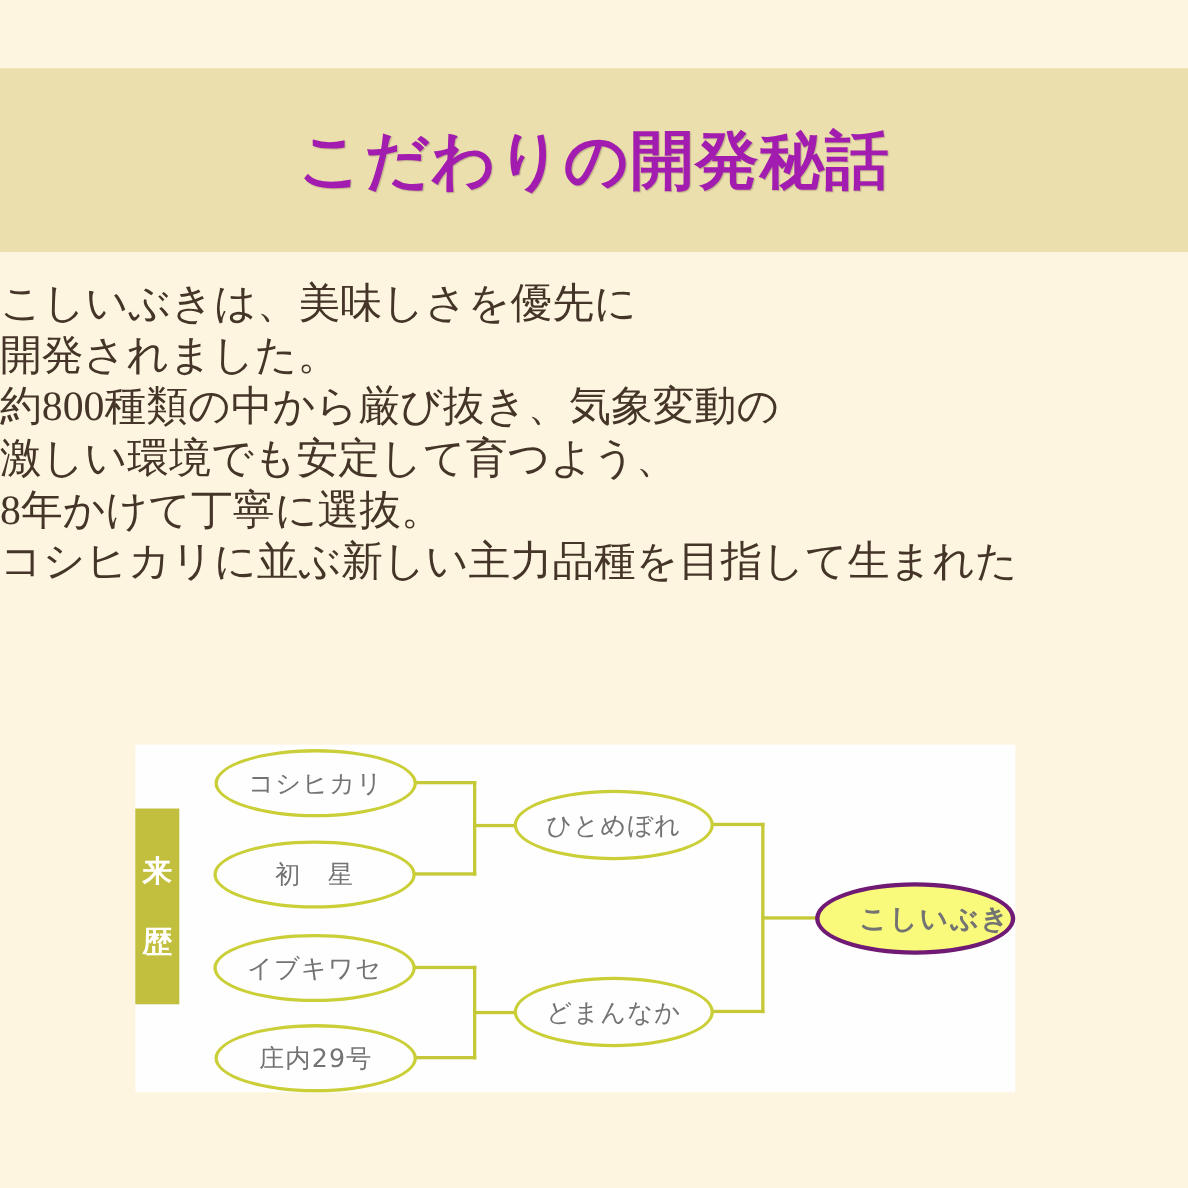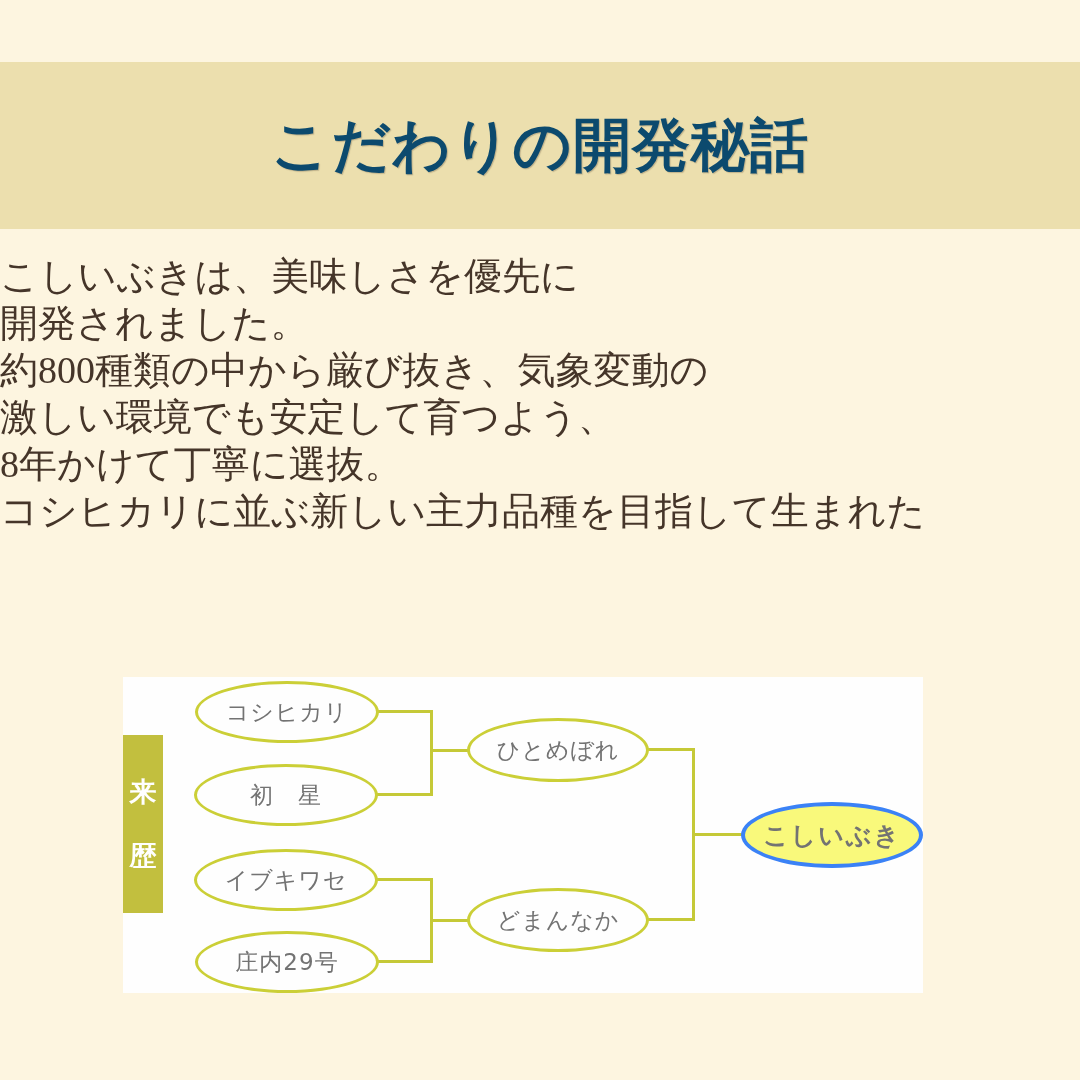--- a/index.html
+++ b/index.html
@@ -7,21 +7,21 @@
     position:relative;width:1080px;height:1080px;overflow:hidden;
     background:#fdf5e0;
     font-family:"Liberation Serif","DejaVu Serif",serif;
   }
   
   .header-band{
     position:absolute;left:0;top:62px;width:1080px;height:167px;
     background:#ecdfae;display:flex;align-items:center;justify-content:center;
   }
   .page-title{
-    margin:0;font-size:58px;font-weight:bold;color:#0c4a6e;letter-spacing:1px;
+    margin:0;font-size:58px;font-weight:bold;color:#a21caf;letter-spacing:1px;
     text-shadow:1px 1px 1px rgba(60,45,30,.25);
   }
   
   .intro{
     position:absolute;left:0;top:253px;width:1080px;
     text-align:left;font-size:38px;line-height:47px;color:#453529;
   }
   .intro-line{white-space:nowrap;}
   
   .pedigree-panel{
@@ -43,22 +43,22 @@
     box-sizing:border-box;
   }
   .node-koshihikari{left:72px;top:4px;width:184px;height:62px;}
   .node-hatsuboshi{left:71px;top:87px;width:184px;height:62px;}
   .node-ibukiwase{left:71px;top:172px;width:184px;height:62px;}
   .node-shonai-29{left:72px;top:254px;width:184px;height:62px;}
   .node-hitomebore{left:344px;top:41px;width:182px;height:64px;}
   .node-domannaka{left:344px;top:211px;width:182px;height:64px;}
   .node-koshiibuki{
     left:618px;top:125px;width:182px;height:66px;
-    background:#f9f97b;border:4px solid #3b82f6;
-    font-size:25px;font-weight:bold;letter-spacing:2px;
+    background:#f9f97b;border:4px solid #701a75;
+    font-size:25px;font-weight:bold;letter-spacing:2px;justify-content:flex-end;
   }
   .conn{position:absolute;background:#c5c937;}
   
   .cA-h1{left:250px;top:33px;width:60px;height:3px;}
   .cA-h2{left:250px;top:116px;width:60px;height:3px;}
   .cA-v {left:307px;top:33px;width:3px;height:86px;}
   .cA-s {left:307px;top:72px;width:38px;height:3px;}
   
   .cB-h1{left:250px;top:201px;width:60px;height:3px;}
   .cB-h2{left:250px;top:283px;width:60px;height:3px;}

